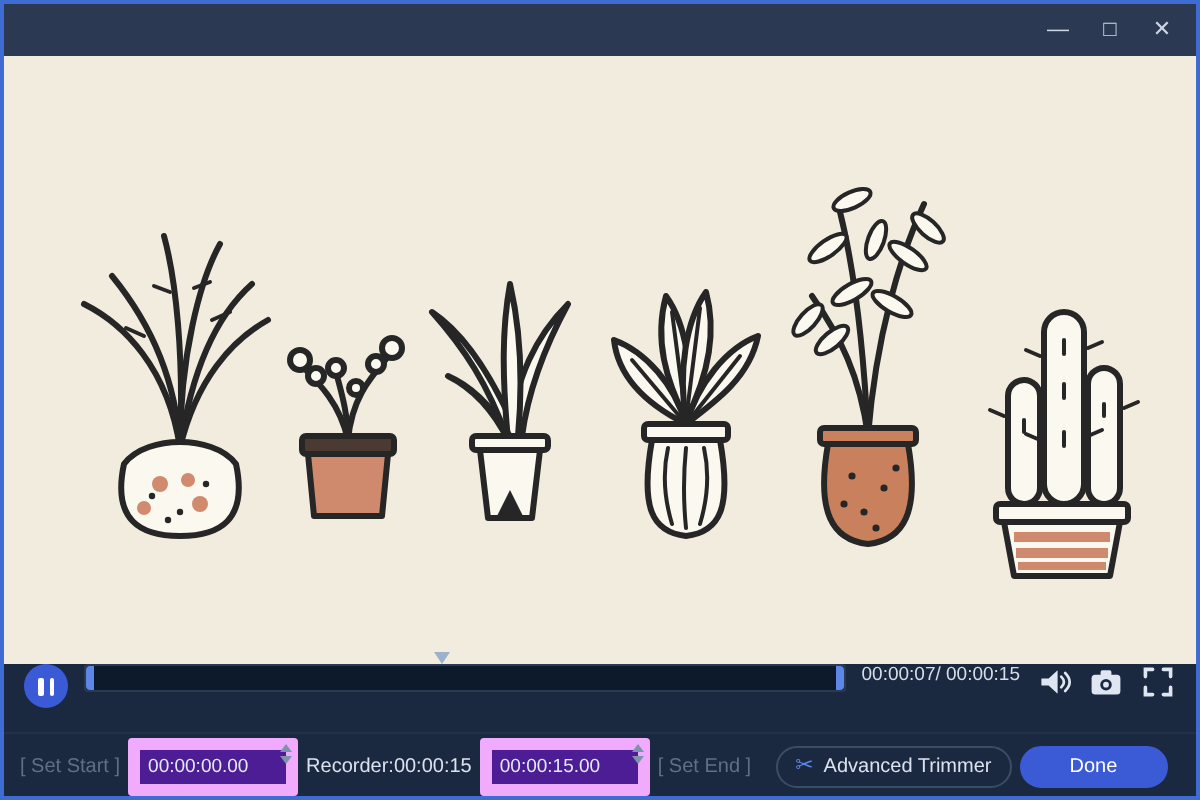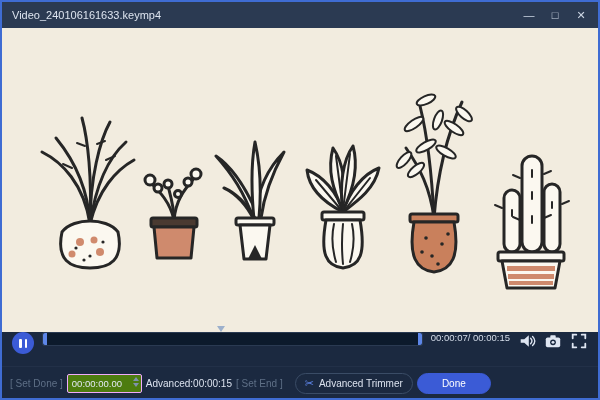--- a/index.html
+++ b/index.html
@@ -26,42 +26,41 @@
   .handle.right{right:0;border-radius:0 2px 2px 0;}
   .playhead{position:absolute;top:-7px;left:47%;width:0;height:0;
     border-left:4px solid transparent;border-right:4px solid transparent;border-top:6px solid #9db0cc;}
   .time{font-size:9.5px;color:#d5dde9;white-space:nowrap;}
   .cicon{width:18px;height:18px;flex:0 0 auto;}
   
   .trimbar{flex:0 0 32px;display:flex;align-items:center;gap:4px;padding:0 8px;
     background:#1b2940;font-size:10px;border-top:1px solid #223048;}
   .dim{color:#5e6f86;white-space:nowrap;}
   .timebox{position:relative;flex:0 0 auto;}
-  .timebox input{width:56px;height:17px;background:#4d7c0f;border:1px solid #f0abfc;
+  .timebox input{width:56px;height:17px;background:#4c1d95;border:6px solid #f0abfc;
     border-radius:2px;color:#e2e9f4;font-size:9.5px;padding:0 13px 0 4px;font-family:inherit;}
   .steppers{position:absolute;right:3px;top:3px;display:flex;flex-direction:column;gap:2px;}
   .steppers i{width:0;height:0;border-left:3px solid transparent;border-right:3px solid transparent;display:block;}
   .steppers .up{border-bottom:4px solid #7f92ad;}
   .steppers .down{border-top:4px solid #7f92ad;}
   .lab{color:#dbe2ee;white-space:nowrap;}
   .pill{height:21px;border-radius:11px;border:1px solid #3a4c66;background:transparent;
     color:#dbe2ee;font-size:10px;display:flex;align-items:center;gap:5px;padding:0 9px;
     font-family:inherit;white-space:nowrap;cursor:default;}
   .pill.adv{margin-left:8px;}
   .pill.back{margin-left:auto;min-width:72px;justify-content:center;background:#223047;}
   .pill.done{min-width:74px;justify-content:center;background:#3b5bd6;border-color:#3b5bd6;color:#fff;}
   .scissors{color:#5e86ea;font-size:11px;line-height:1;}
 </style>
 </head>
 <body>
 
 <div class="window">
 
   <div class="titlebar">
-    <span class="title-file">Video_240106161633.keymp4</span>
     <div class="win-controls">
       <span class="winbtn">—</span>
       <span class="winbtn">□</span>
       <span class="winbtn">✕</span>
     </div>
   </div>
 
   <div class="video">
     <svg class="plants" viewBox="0 0 596 304" xmlns="http://www.w3.org/2000/svg">
       <g stroke="#262626" stroke-width="3" stroke-linecap="round" stroke-linejoin="round" fill="none">
@@ -202,29 +201,36 @@
       <g stroke="#dfe6f2" stroke-width="2" fill="none" stroke-linecap="round">
         <path d="M3,7 V3 H7"></path>
           <path d="M13,3 H17 V7"></path>
         <path d="M17,13 V17 H13"></path>
           <path d="M7,17 H3 V13"></path>
       </g>
     </svg>
   </div>
 
   <div class="trimbar">
-    <span class="dim">[ Set Done ]</span>
+    <span class="dim">[ Set Start ]</span>
     <div class="timebox">
       <input value="00:00:00.00" style="">
       <div class="steppers">
         <i class="up"></i>
         <i class="down"></i>
       </div>
     </div>
-    <span class="lab">Advanced:00:00:15</span>
+    <span class="lab">Recorder:00:00:15</span>
+    <div class="timebox">
+      <input value="00:00:15.00" style="">
+      <div class="steppers">
+        <i class="up"></i>
+        <i class="down"></i>
+      </div>
+    </div>
     <span class="dim">[ Set End ]</span>
     <button class="pill adv">
       <span class="scissors">✂</span>
       <span>Advanced Trimmer</span>
     </button>
     <button class="pill done">Done</button>
   </div>
 
 </div>
 

